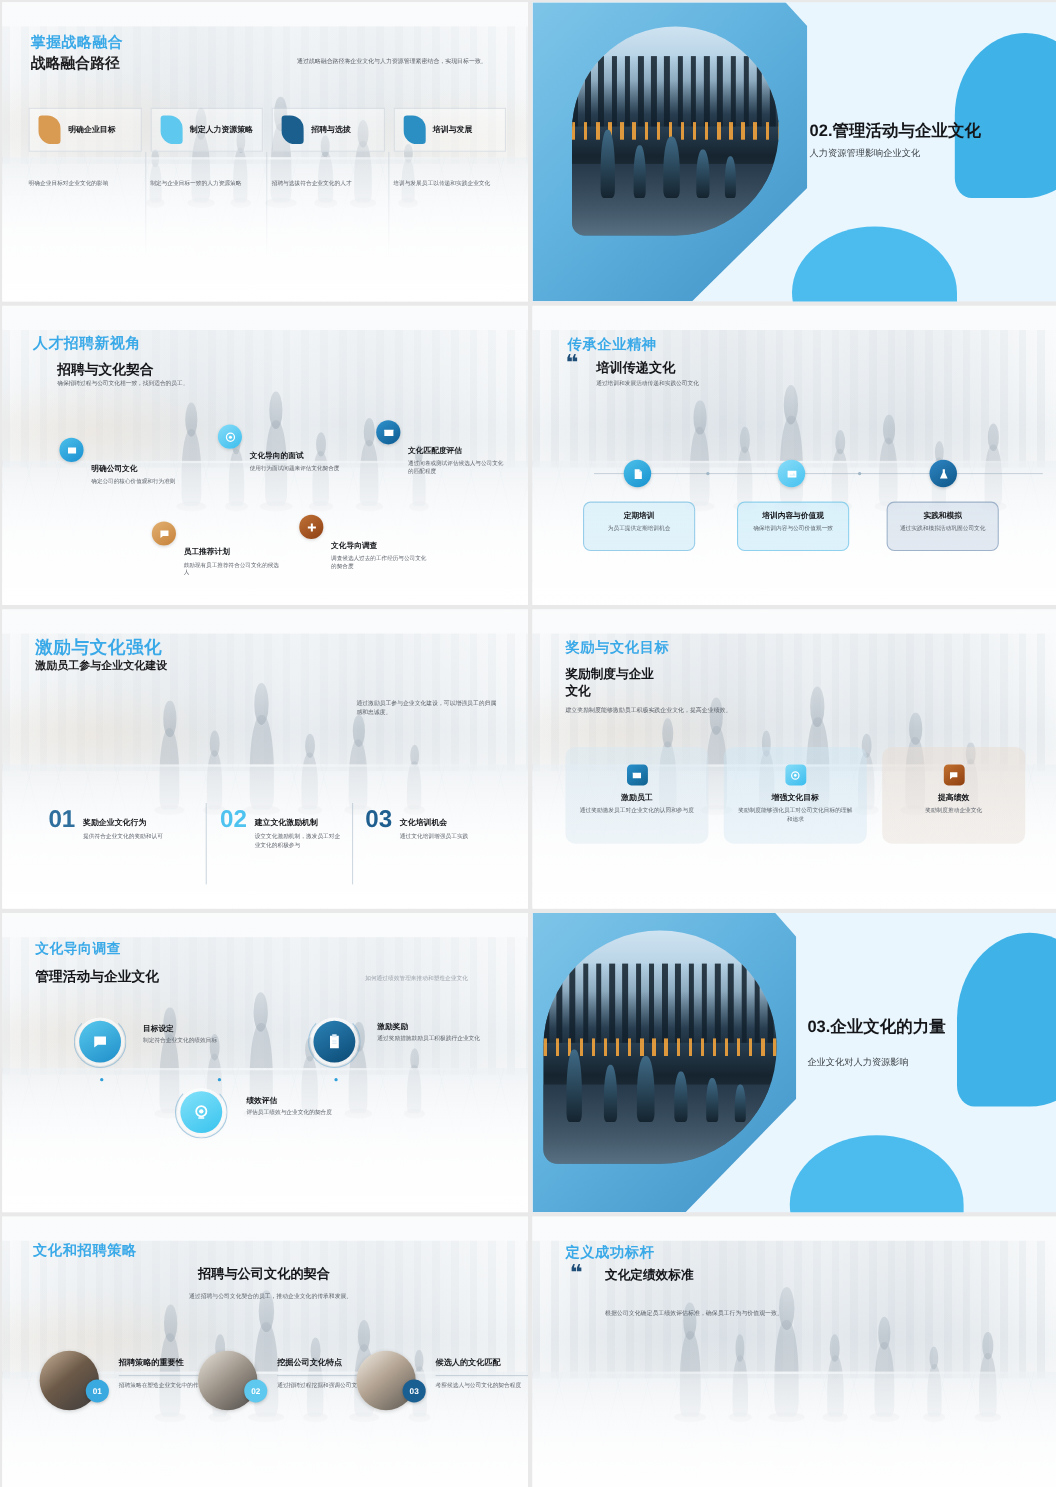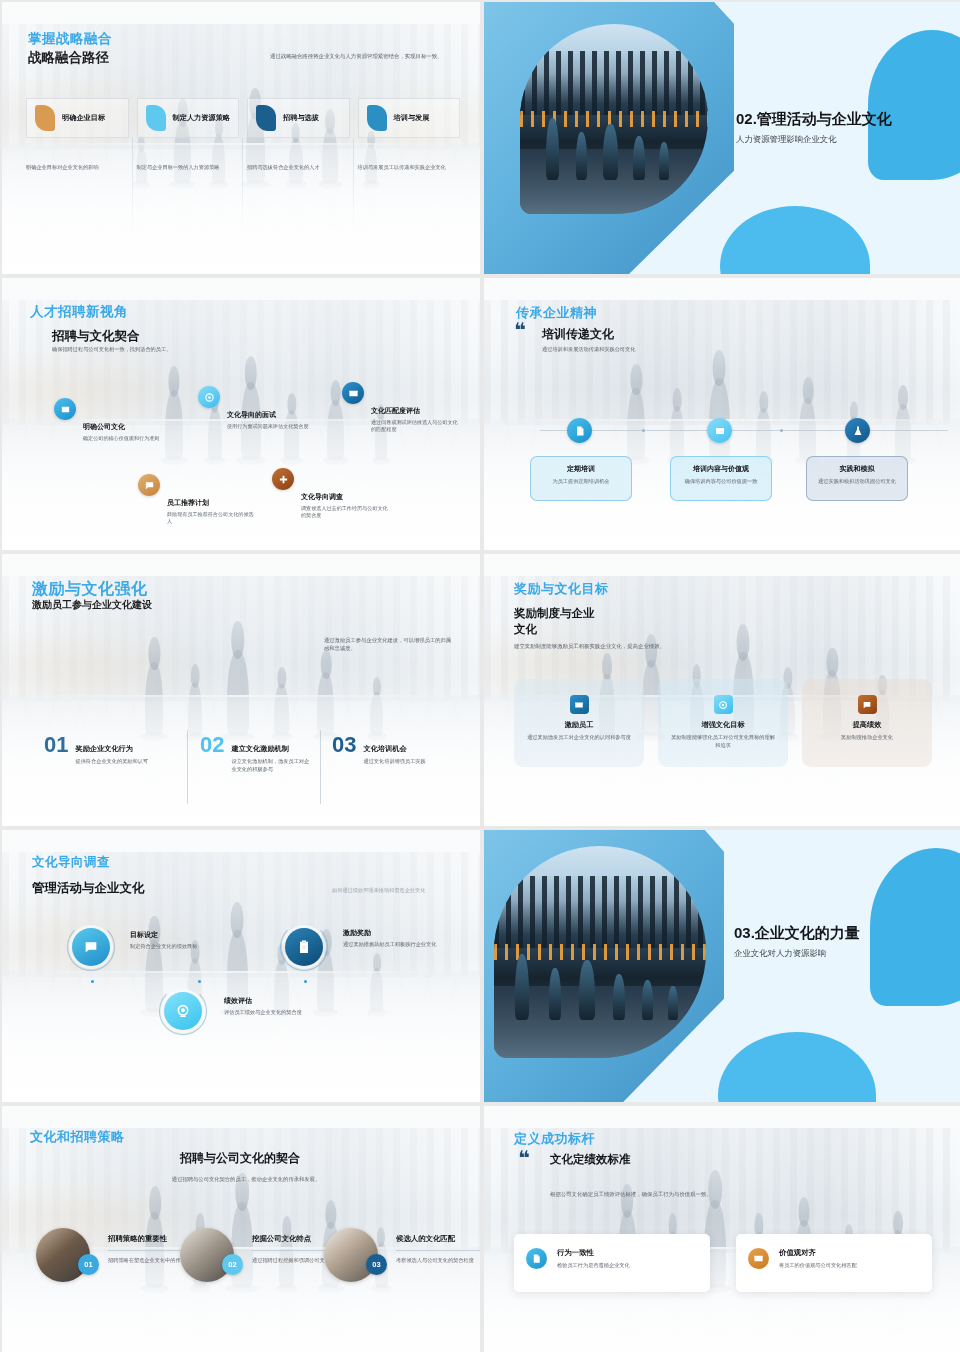--- a/index.html
+++ b/index.html
@@ -756,21 +756,21 @@
         <div class="lights"></div>
         <div class="ref"></div>
       <div class="cp" style="left:10%;width:14px;height:66px"></div>
       <div class="cp" style="left:26%;width:12px;height:52px"></div>
       <div class="cp" style="left:40%;width:16px;height:60px"></div>
       <div class="cp" style="left:56%;width:12px;height:46px"></div>
       <div class="cp" style="left:70%;width:11px;height:40px"></div>
       <div class="cp" style="left:82%;width:10px;height:34px"></div>
     </div>
     <div class="ttl" style="left:250px;top:94px">03.企业文化的力量</div>
-    <div class="sub" style="left:250px;top:118px">企业文化对人力资源影响</div>
+    <div class="sub" style="left:250px;top:130px">企业文化对人力资源影响</div>
   </div>
 
   <div class="slide">
     <div class="bg">
       <div class="sky"></div>
         <div class="city" style="opacity:.6"></div>
         <div class="warm"></div>
       <div class="chess">
         <div class="pc" style="left:30%;width:19px;height:76px">
             <i style="width:19px;height:76px"></i>
@@ -874,39 +874,15 @@
       <div class="horizon"></div>
         <div class="floor"></div>
         <div class="veil"></div>
     </div>
 
     <div class="eyebrow s10-eyebrow">定义成功标杆</div>
     <div class="quote" style="left:34px;top:44px">❝</div>
     <div class="h2 s10-h2">文化定绩效标准</div>
     <div class="lede s10-lede">根据公司文化确定员工绩效评估标准，确保员工行为与价值观一致。</div>
 
-    <div class="s10-card" style="left:30px">
-      <div class="s10-ic" style="background:linear-gradient(145deg,#4ec3ec,#1a92cf)">
-        <svg viewBox="0 0 24 24">
-            <path d="M6 3h8l5 5v13H6z"></path>
-            <path d="M14 3v5h5" fill="#cfe9f7"></path>
-          </svg>
-      </div>
-      <div>
-        <div class="cap">行为一致性</div>
-        <div class="tiny">检验员工行为是否遵循企业文化</div>
-      </div>
-    </div>
-    <div class="s10-card" style="left:252px">
-      <div class="s10-ic" style="background:linear-gradient(145deg,#e8a14c,#c97a22)">
-        <svg viewBox="0 0 24 24">
-            <path d="M3 6h18v12H3z"></path>
-            <path d="M3 7l9 6 9-6" fill="none" stroke="#fff" stroke-width="1.8"></path>
-          </svg>
-      </div>
-      <div>
-        <div class="cap">价值观对齐</div>
-        <div class="tiny">将员工的价值观与公司文化相匹配</div>
-      </div>
-    </div>
   </div>
 
 </div>
 
 </body></html>

